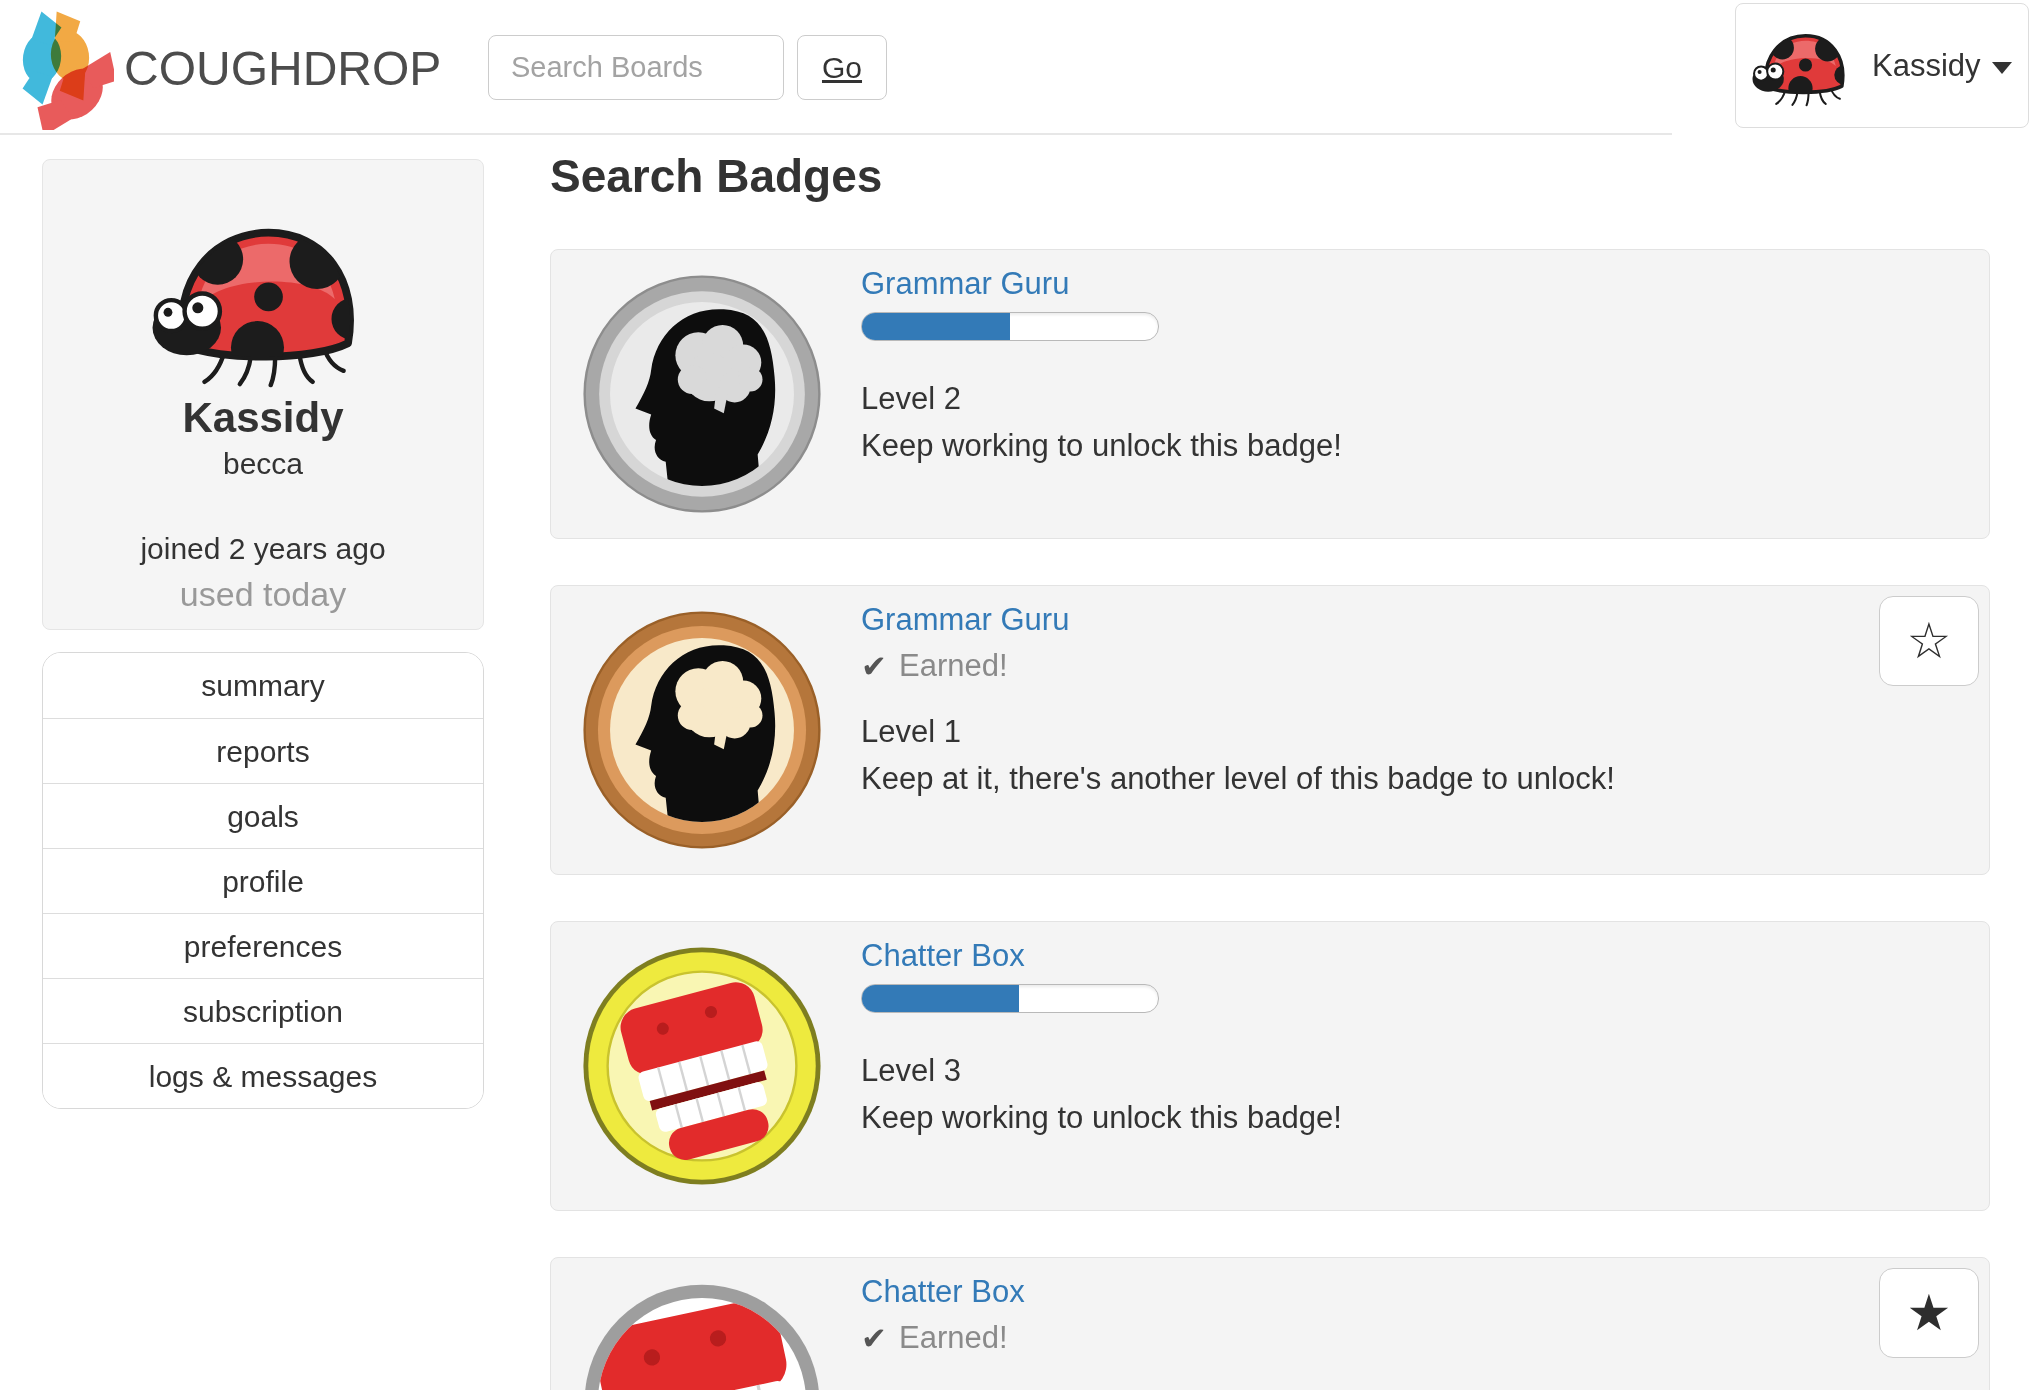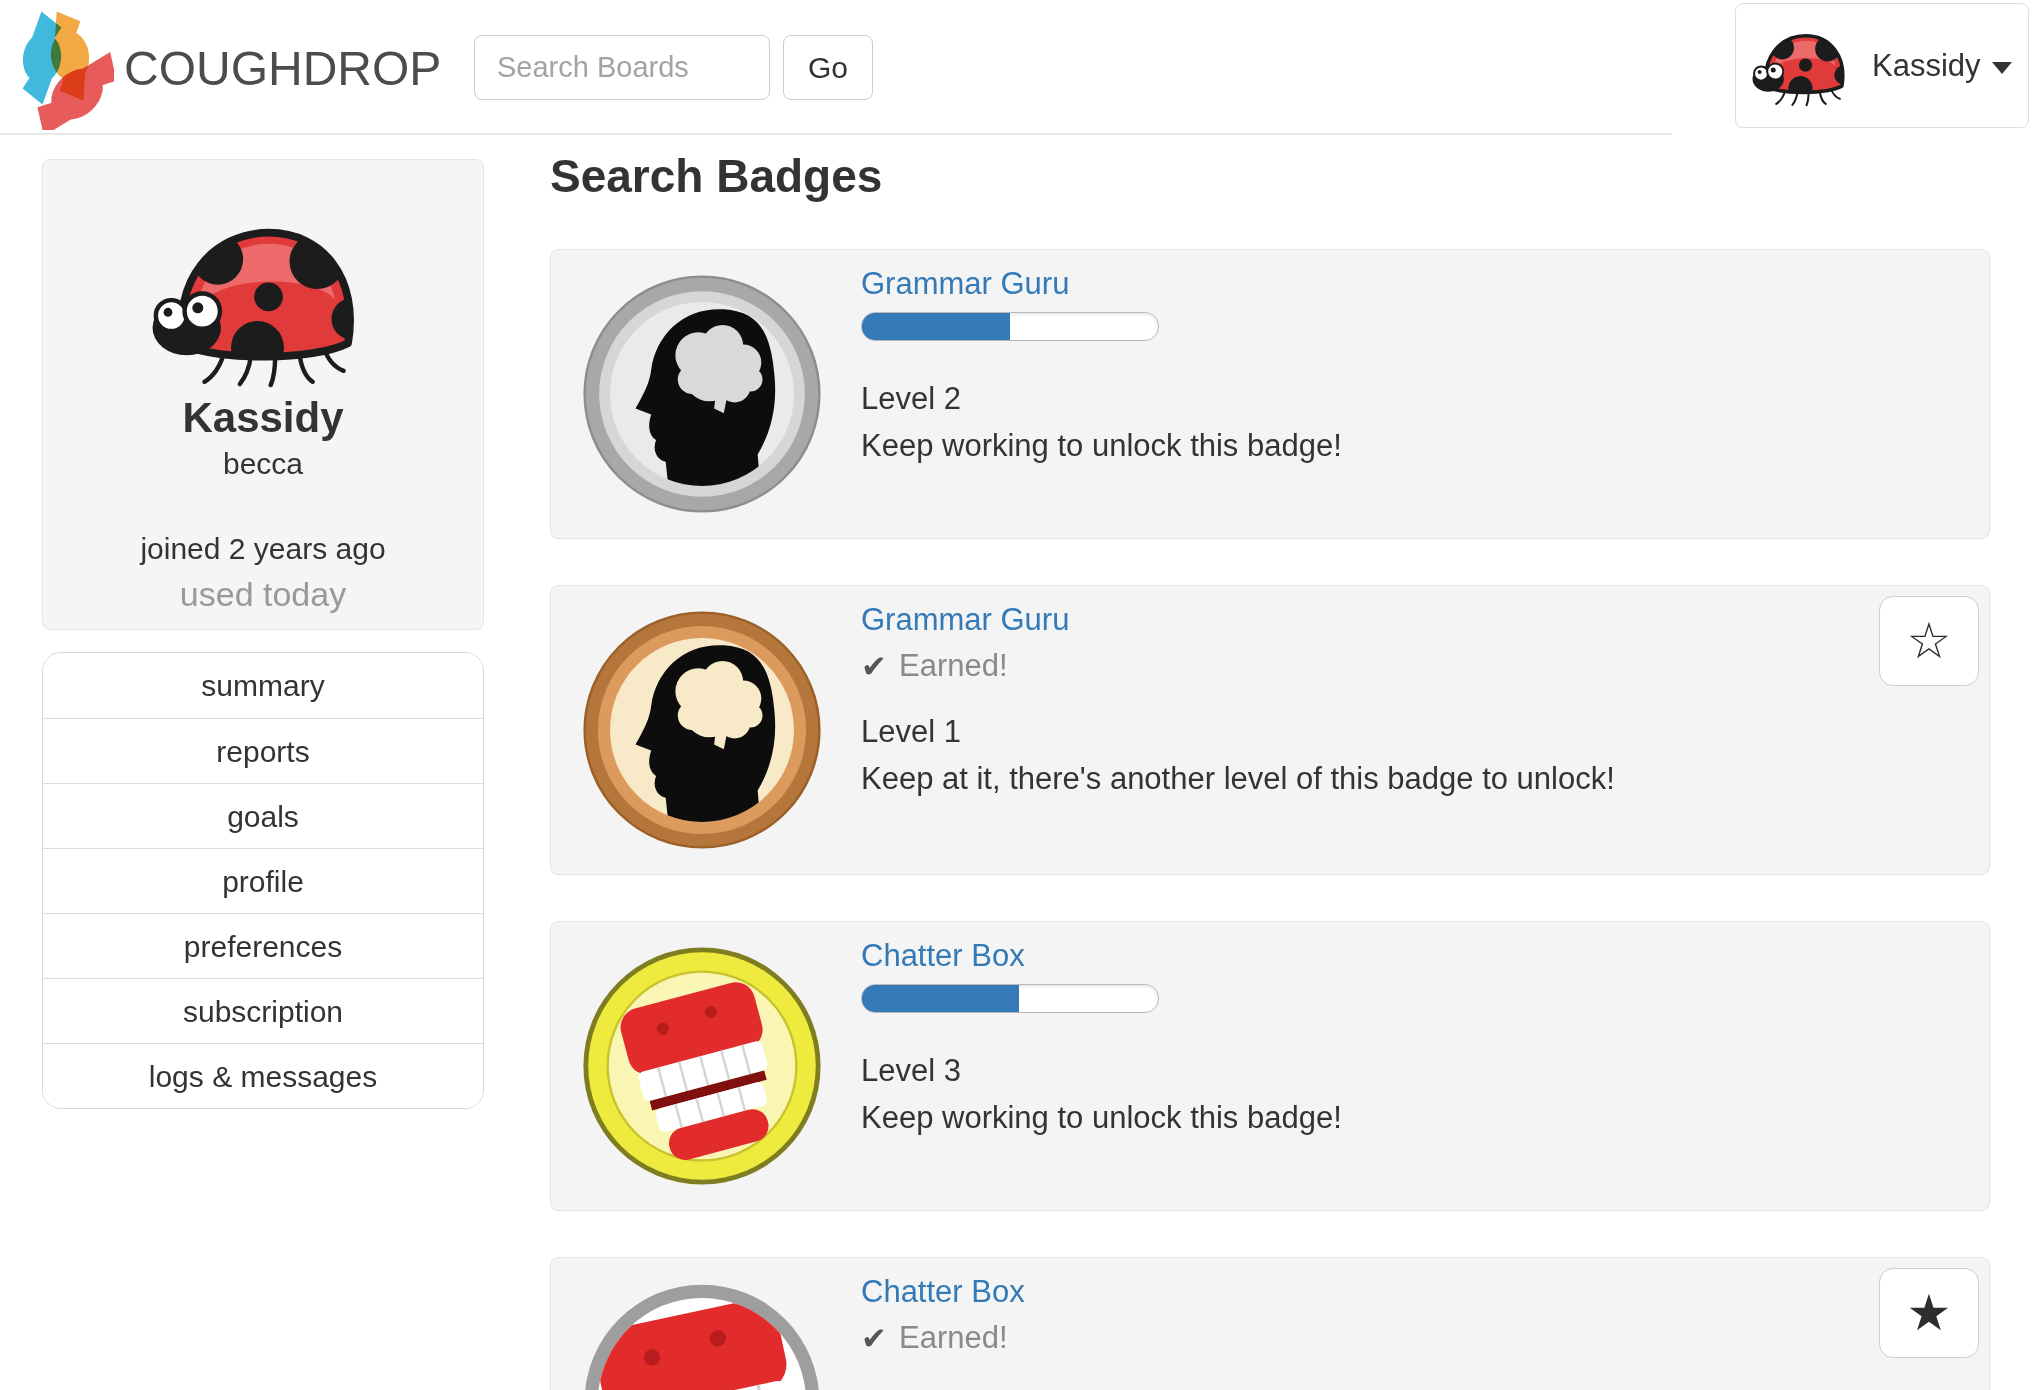--- a/index.html
+++ b/index.html
@@ -19,31 +19,32 @@
   }
   .logo {
     position: absolute; left: 14px; top: 8px;
     display: flex; align-items: center; gap: 10px; cursor: pointer;
   }
   .logo-art { width: 100px; height: 122px; }
   .logo-text {
     font-size: 48px; font-weight: 200; color: #4c4c4c; letter-spacing: 0px;
     line-height: 1;
   }
-  .search-form { position: absolute; left: 474px; top: 35px; display: flex; gap: 13px; }
+  .search-form { position: absolute; left: 488px; top: 35px; display: flex; gap: 13px; }
   .search-input {
     width: 296px; height: 65px; border: 1px solid #ccc; border-radius: 8px;
     font-size: 29px; padding: 0 22px; color: #555; outline: none;
     font-family: "Liberation Sans", sans-serif;
   }
   .search-input::placeholder { color: #a3a3a3; }
   .go-btn {
     width: 90px; height: 65px; border: 1px solid #ccc; border-radius: 8px;
     background: #fff; font-size: 30px; color: #333; cursor: pointer;
     font-family: "Liberation Sans", sans-serif;
+    text-decoration: underline;
   }
   .user-box {
     position: absolute; left: 1735px; top: 3px; width: 294px; height: 125px;
     border: 1px solid #ddd; border-radius: 8px; background: #fff;
     display: flex; align-items: center; padding: 0 14px 0 14px; gap: 16px;
     cursor: pointer;
   }
   .user-avatar { width: 106px; height: 84px; }
   .user-name { font-size: 31px; color: #333; display: flex; align-items: center; gap: 11px; white-space: nowrap; }
   .caret-down {

